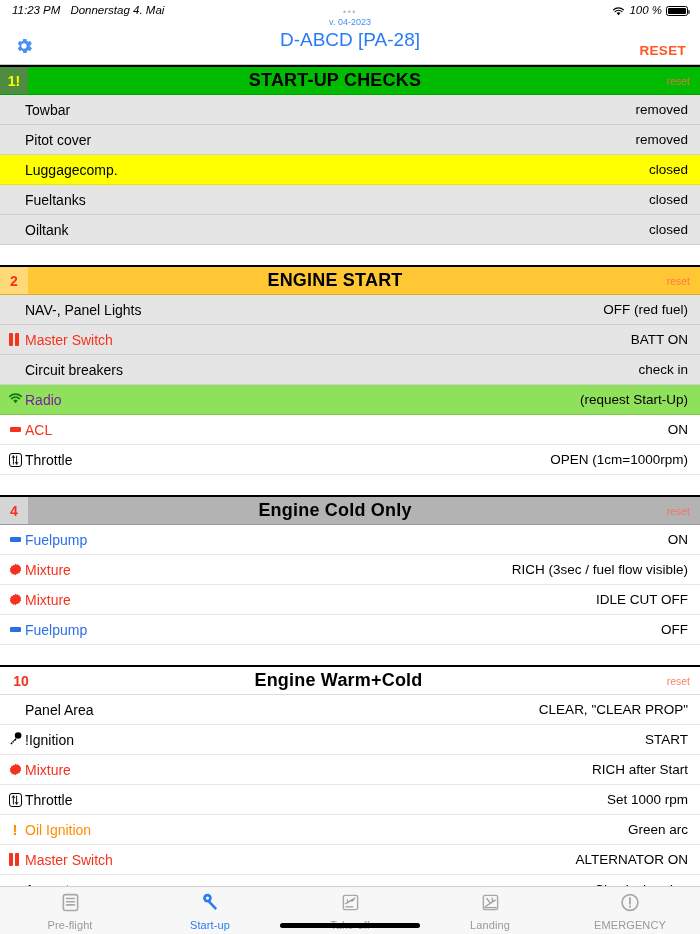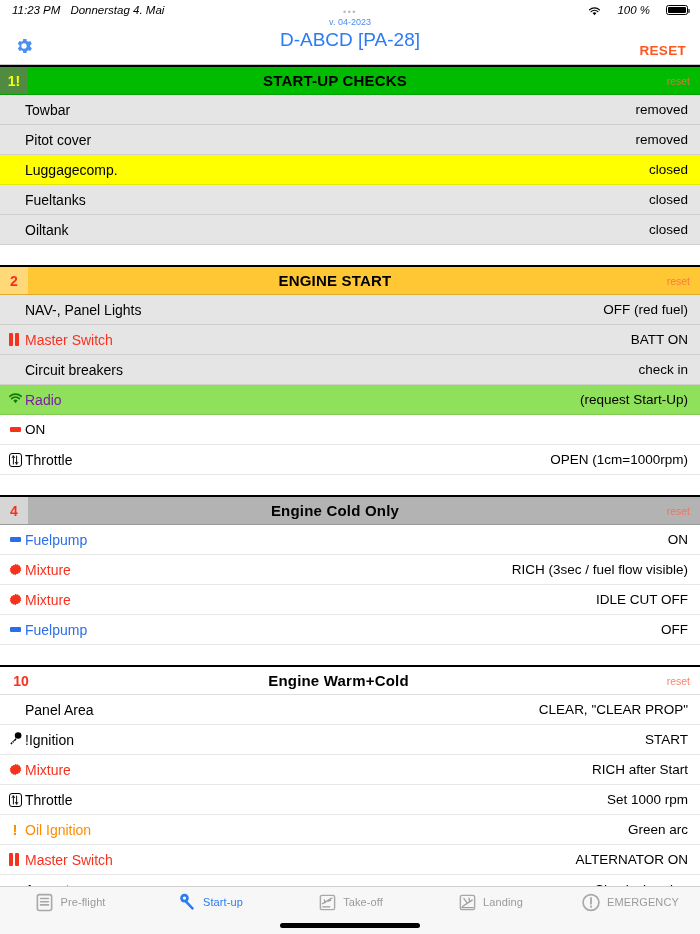--- a/index.html
+++ b/index.html
@@ -11,21 +11,21 @@
   }
   #app { position: relative; width: 700px; height: 934px; background:#fff; }
 
   
   .statusbar{
     height: 20px; display:flex; align-items:center;
     padding: 0 12px; font-size: 11.5px; color:#000;
     position: relative; font-weight: 500; font-style: italic;
   }
   .sb-left{ display:flex; align-items:center; gap:10px; white-space:nowrap; }
-  .sb-right{ margin-left:auto; display:flex; align-items:center; gap:16px; white-space:nowrap;}
+  .sb-right{ margin-left:auto; display:flex; align-items:flex-end; gap:4px; white-space:nowrap;}
   .wifi-ic{ width:13px; height:11px; display:inline-block; position:relative; top:1px;}
   .batt{
     width:22px; height:10px; border:1.3px solid #000; border-radius:2.5px;
     position:relative; display:inline-block;
   }
   .batt::before{
     content:""; position:absolute; left:1px; top:1px; bottom:1px; right:1px;
     background:#000; border-radius:1px;
   }
   .batt::after{
@@ -62,21 +62,21 @@
 
   .sec-head{
     position:relative; height:30px; display:flex; align-items:center;
     border-top:2px solid #000; border-bottom:1px solid #00000022;
   }
   .sec-num{
     width:28px; height:100%; display:flex; align-items:center; justify-content:center;
     font-size:14px; font-weight:bold; flex:0 0 28px;
   }
   .sec-title{
-    flex:1; text-align:center; font-size:15px; font-weight:bold; color:#000;
+    flex:1; text-align:center; font-size:18px; font-weight:bold; color:#000;
     letter-spacing:.2px;
   }
   .sec-reset{
     width:58px; flex:0 0 58px; text-align:right; padding-right:10px;
     font-size:10.5px; color:#ff6a4d; opacity:.85; cursor:pointer;
   }
 
   .row{
     height:30px; display:flex; align-items:center; padding:0 12px 0 6px;
     border-bottom:1px solid #00000018; font-size:14px; color:#000;
@@ -124,21 +124,21 @@
 
   .ic-excl{ font-weight:bold; font-size:15px; color:#ff8c00; line-height:13px; }
 
   
   .tabbar{
     position:absolute; left:0; right:0; bottom:0; height:48px;
     background:#f7f7f7f2; border-top:1px solid #d0d0d0;
     display:flex; align-items:flex-start; padding-top:4px;
   }
   .tab{
-    flex:1; display:flex; flex-direction:row; align-items:center;
+    flex:1; display:flex; flex-direction:column; align-items:center;
     justify-content:center; gap:6px; cursor:pointer;
   }
   .tab .tic{ width:20px; height:22px; display:flex; align-items:center; justify-content:center;}
   .tab .tlbl{ font-size:11px; color:#9a9a9a; letter-spacing:.1px; }
   .tab.active .tlbl{ color:#2b7bf3; }
   .home-ind{
     position:absolute; left:50%; transform:translateX(-50%); bottom:6px;
     width:140px; height:5px; background:#000; border-radius:3px;
   }
 </style>
@@ -244,20 +244,21 @@
               <path d="M1.9 4.2 a9 9 0 0 1 12.2 0" stroke="#0b7a0b" stroke-width="1.7" fill="none" stroke-linecap="round"></path>
             </svg></span>
         </span>
         <span class="lbl tx-purple">Radio</span>
         <span class="val">(request Start-Up)</span>
       </div>
       <div class="row bg-white">
         <span class="ic">
           <span class="ic-bar-red"></span>
         </span>
+        <span class="lbl tx-red">ACL</span>
         <span class="val">ON</span>
       </div>
       <div class="row bg-white">
         <span class="ic">
           <span class="ic-throttle">
             <svg viewBox="0 0 10 12" width="8" height="10">
               <path d="M3 1 L3 11 M3 1 L1.4 3 M3 1 L4.6 3" stroke="#000" stroke-width="1.2" fill="none" stroke-linecap="round"></path>
               <path d="M7 11 L7 1 M7 11 L5.4 9 M7 11 L8.6 9" stroke="#000" stroke-width="1.2" fill="none" stroke-linecap="round"></path>
             </svg>
           </span>

